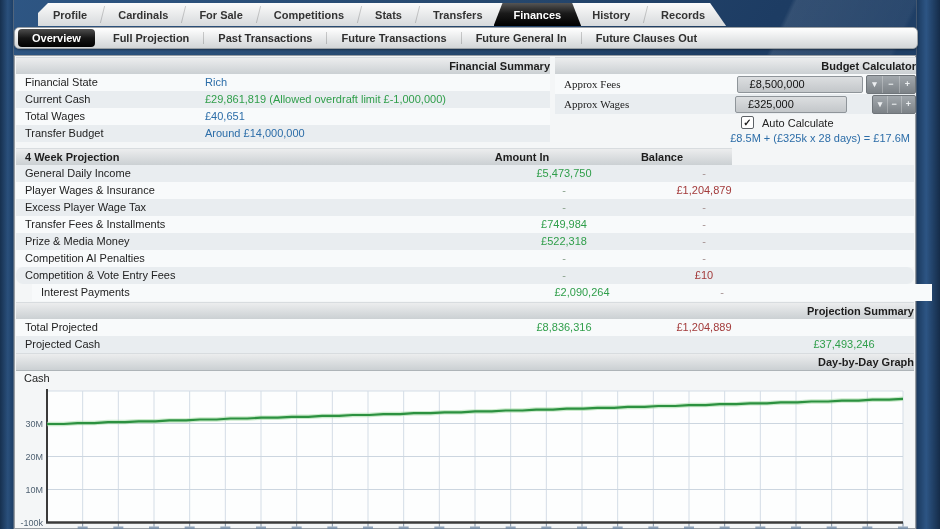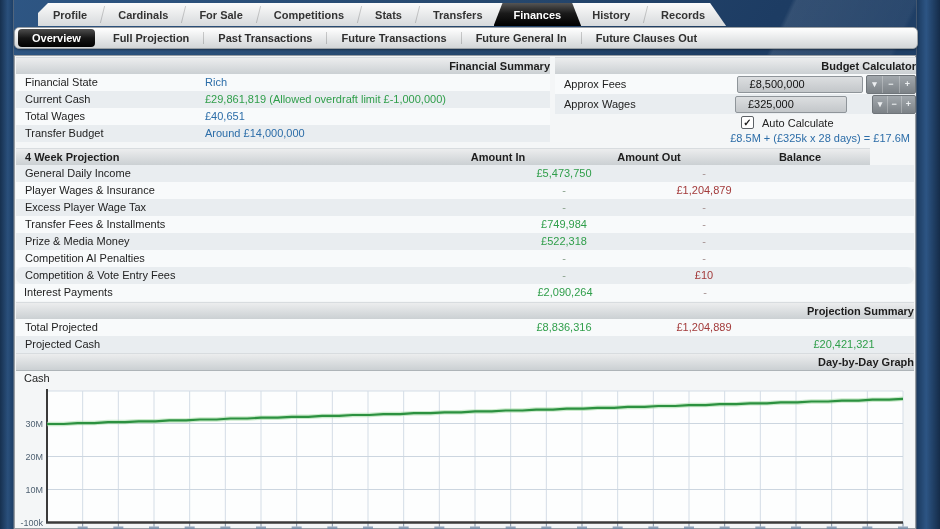--- a/index.html
+++ b/index.html
@@ -52,21 +52,21 @@
   .dash-out{color:#a59090;}
 
   .p-label{flex:1;padding-left:9px;}
   .p-col{width:140px;text-align:center;}
   .p-col.hdr{font-weight:bold;color:#1d1d1d;}
   #proj-header{display:flex;}
   #proj-header .p-title{flex:1;padding-left:9px;}
 
   
   .brow{position:absolute;height:20px;display:flex;align-items:center;font-size:11px;color:#222;}
-  .blabel{width:186px;padding-left:9px;}
+  .blabel{width:186px;padding-left:9px;font-family:Liberation Serif, serif;}
   .binput{width:108px;height:15px;line-height:15px;padding:0 12px;font-size:11px;color:#111;
        background:linear-gradient(#dcdee0,#c3c7ca);border:1px solid #8f959a;border-radius:2px;}
   .bspin{width:52px;height:17px;margin-left:3px;display:flex;border:1px solid #6f757a;border-radius:2px;
        background:linear-gradient(#a2a8ad,#7c8287);}
   .bspin span{flex:1;text-align:center;font-size:9px;line-height:17px;color:#eceff1;font-weight:bold;}
   .bspin span + span{border-left:1px solid rgba(255,255,255,.25);}
   #auto-row{position:absolute;height:15px;display:flex;align-items:center;font-size:11px;color:#222;}
   #auto-check{width:11px;height:11px;background:#fff;border:1px solid #5c6166;border-radius:2px;
        font-size:10px;line-height:11px;text-align:center;color:#1a1a1a;font-weight:bold;}
   #formula-row{position:absolute;height:15px;line-height:15px;font-size:11px;color:#2c6da8;text-align:right;}
@@ -158,24 +158,23 @@
         <span>−</span>
         <span>+</span>
       </span>
     </div>
     <div id="auto-row" style="left:726px;top:59px;width:175px;">
       <span id="auto-check">✓</span>
       <span style="margin-left:8px;">Auto Calculate</span>
     </div>
     <div id="formula-row" style="left:540px;top:75px;width:355px;">£8.5M + (£325k x 28 days) = £17.6M</div>
 
-    <div class="sec-header" id="proj-header" style="left:1px;top:92px;width:854px;gap:11px;">
+    <div class="sec-header" id="proj-header" style="left:1px;top:92px;width:716px;">
       <div class="p-title">4 Week Projection</div>
       <div class="p-col hdr">Amount In</div>
-      <div class="p-col hdr">Amount Out</div>
       <div class="p-col hdr">Balance</div>
     </div>
     <div id="proj-rows">
         <div class="prow alt" style="left: 1px; top: 109px; width: 898px;">
           <span class="p-label">General Daily Income</span>
                  <span class="p-col v-green">£5,473,750</span>
           <span class="p-col dash-out">-</span>
           <span class="p-col"></span>
         </div>
         <div class="prow plain" style="left: 1px; top: 126px; width: 898px; justify-content: flex-end;">
@@ -207,21 +206,21 @@
                  <span class="p-col dash-in">-</span>
           <span class="p-col dash-out">-</span>
           <span class="p-col"></span>
         </div>
         <div class="prow alt" style="left: 1px; top: 211px; width: 898px; border-radius: 7px;">
           <span class="p-label">Competition &amp; Vote Entry Fees</span>
                  <span class="p-col dash-in">-</span>
           <span class="p-col v-red">£10</span>
           <span class="p-col"></span>
         </div>
-        <div class="prow plain" style="left: 0; top: 228px; width: 900px;">
+        <div class="prow plain" style="left: 17px; top: 228px; width: 900px;">
           <span class="p-label">Interest Payments</span>
                  <span class="p-col v-green">£2,090,264</span>
           <span class="p-col dash-out">-</span>
           <span class="p-col"></span>
         </div>
       </div>
 
     <div class="sec-header" style="left:1px;top:246px;width:898px;">
       <div class="hlabel">Projection Summary</div>
     </div>
@@ -229,21 +228,21 @@
         <div class="prow plain" style="left: 1px; top: 263px; width: 898px;">
           <span class="p-label">Total Projected</span>
                  <span class="p-col v-green">£8,836,316</span>
           <span class="p-col v-red">£1,204,889</span>
           <span class="p-col"></span>
         </div>
         <div class="prow alt" style="left: 1px; top: 280px; width: 898px;">
           <span class="p-label">Projected Cash</span>
                  <span class="p-col"></span>
           <span class="p-col"></span>
-          <span class="p-col v-green">£20,421,321</span>
+          <span class="p-col v-green">£37,493,246</span>
         </div>
       </div>
 
     <div class="sec-header" style="left:1px;top:297px;width:898px;">
       <div class="hlabel">Day-by-Day Graph</div>
     </div>
     <div id="cash-label" style="left:9px;top:316px;">Cash</div>
     <svg id="graph-svg" style="left:1px;top:328px;" width="898" height="145" viewBox="0 0 898 145">
         <rect x="31" y="7" width="856" height="131.5" fill="#fdfefe"></rect>
         <line x1="66.66666666666666" y1="7" x2="66.66666666666666" y2="138.5" stroke="#d4dde6" stroke-width="1"></line>

